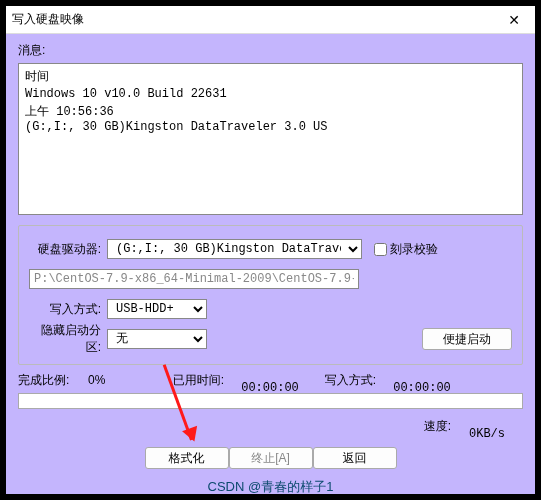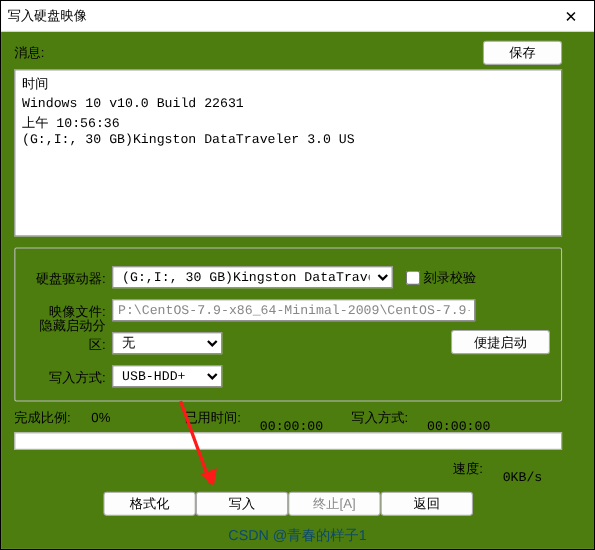--- a/index.html
+++ b/index.html
@@ -10,21 +10,21 @@
     background: #f5f5f5;
     width: 541px;
     height: 500px;
     overflow: hidden;
     position: relative;
   }
   .window {
     width: 541px;
     height: 500px;
     background: #f0f0f0;
-    border: 1px solid #000000;
+    border: 6px solid #000000;
     display: flex;
     flex-direction: column;
   }
   .titlebar {
     height: 28px;
     display: flex;
     align-items: center;
     padding: 0 6px;
     background: #fff;
     border-bottom: 1px solid #ddd;
@@ -32,24 +32,24 @@
   }
   .titlebar-title { flex: 1; }
   .titlebar-close {
     width: 30px;
     height: 22px;
     display:flex;align-items:center;justify-content:center;
     font-size: 14px;
   }
   .body {
     flex: 1;
-    padding: 8px 29px 4px 12px;
+    padding: 8px 12px 4px 12px;
     display: flex;
     flex-direction: column;
-    background: #4d7c0f;
+    background: #c4b5fd;
   }
   .msg-row {
     display: flex;
     align-items: center;
     margin-bottom: 4px;
   }
   .msg-label { flex: 1; }
   .btn {
     height: 22px;
     min-width: 72px;
@@ -78,21 +78,21 @@
   .log-event { flex:1; }
   .log-row { display:flex; margin-top:2px;flex-direction:column;}
   .groupbox {
     border: 1px solid #bbb;
     border-radius: 2px;
     margin-top: 10px;
     padding: 10px 10px 8px 10px;
   }
   .form-row {
     display: flex;
-    align-items: flex-end;
+    align-items: center;
     height: 26px;
     margin-bottom: 4px;
   }
   .form-label {
     width: 78px;
     text-align: right;
     padding-right: 6px;
   }
   select, input[type=text] {
     height: 20px;
@@ -151,21 +151,20 @@
 <div class="window">
   <div class="titlebar">
     <span class="titlebar-title">写入硬盘映像</span>
     <div class="titlebar-close">✕</div>
   </div>
 
   <div class="body">
 
     <div class="msg-row">
       <span class="msg-label">消息:</span>
-      <button class="btn">保存</button>
     </div>
 
     <div class="log">
       <div class="log-header">
         <div class="log-time">时间</div>
       </div>
       <div class="log-row">
         <div class="log-time"></div>
         <div class="log-event">Windows 10 v10.0 Build 22631</div>
       </div>
@@ -180,56 +179,54 @@
         <div class="form-label">硬盘驱动器:</div>
         <select class="sel-wide">
           <option>(G:,I:, 30 GB)Kingston DataTraveler 3.0 ˇ</option>
         </select>
         <label class="chk">
           <input type="checkbox" style="">
           <span>刻录校验</span>
         </label>
       </div>
       <div class="form-row">
-        <div class="form-label">映像文件:</div>
         <input type="text" class="inp-wide" readonly="" value="P:\CentOS-7.9-x86_64-Minimal-2009\CentOS-7.9-x86_64-Minimal" style="">
+      </div>
+      <div class="form-row">
+        <div class="form-label">写入方式:</div>
+        <select class="sel-narrow">
+          <option>USB-HDD+</option>
+        </select>
       </div>
       <div class="form-row">
         <div class="form-label">隐藏启动分区:</div>
         <select class="sel-narrow">
           <option>无</option>
         </select>
         <div style="flex:1"></div>
         <button class="btn" style="min-width:90px">便捷启动</button>
-      </div>
-      <div class="form-row">
-        <div class="form-label">写入方式:</div>
-        <select class="sel-narrow">
-          <option>USB-HDD+</option>
-        </select>
       </div>
     </div>
 
     <div class="status-row">
       <div style="width:64px">完成比例:</div>
       <div style="width:70px">0%</div>
       <div style="width:60px;text-align:right">已用时间:</div>
       <div class="mono" style="width:80px;text-align:center">00:00:00</div>
       <div style="width:60px;text-align:right">写入方式:</div>
       <div class="mono" style="width:80px;text-align:center">00:00:00</div>
     </div>
     <div style="background:#fff;border:1px solid #aaa;height:16px;margin:2px 0 2px 0"></div>
     <div class="status-row" style="justify-content:flex-end">
       <div>速度:</div>
       <div class="mono" style="width:60px;text-align:center">0KB/s</div>
     </div>
 
     <div class="btn-row">
       <button class="btn">格式化</button>
-      <button class="btn">写入</button>
       <button class="btn disabled">终止[A]</button>
       <button class="btn">返回</button>
     </div>
 
   </div>
 </div>
 
 <div class="arrow-wrap">
   <div class="arrow-line"></div>
   <div class="arrow-head"></div>

